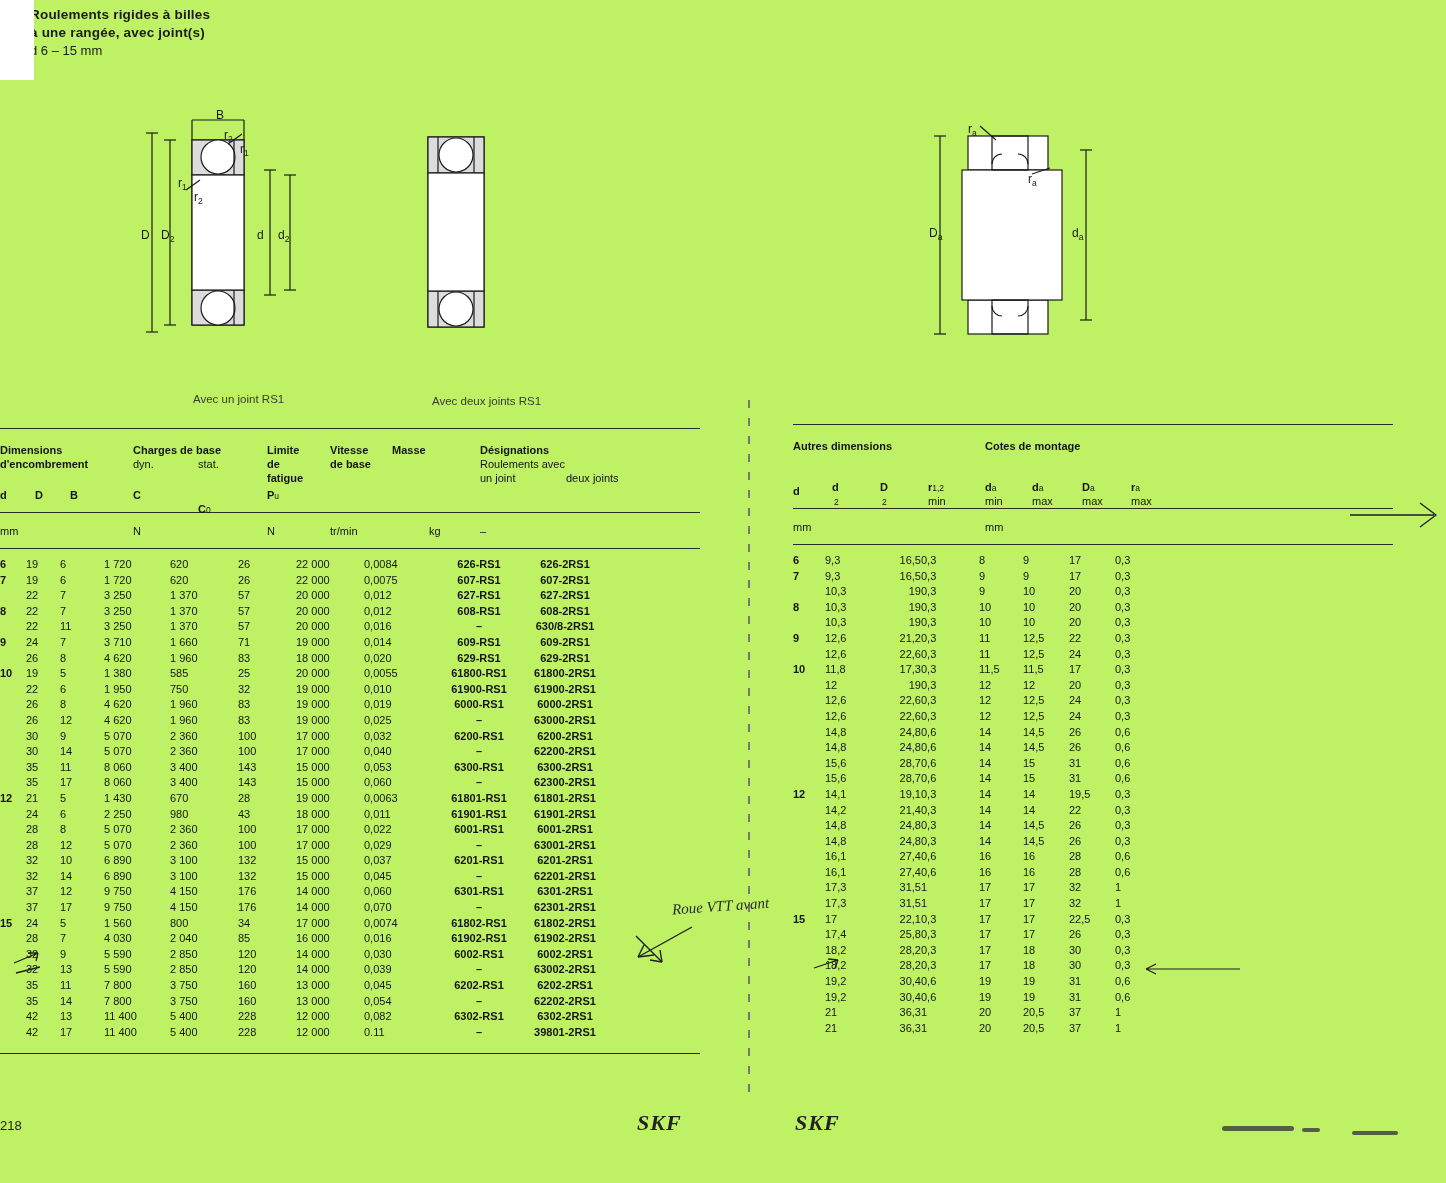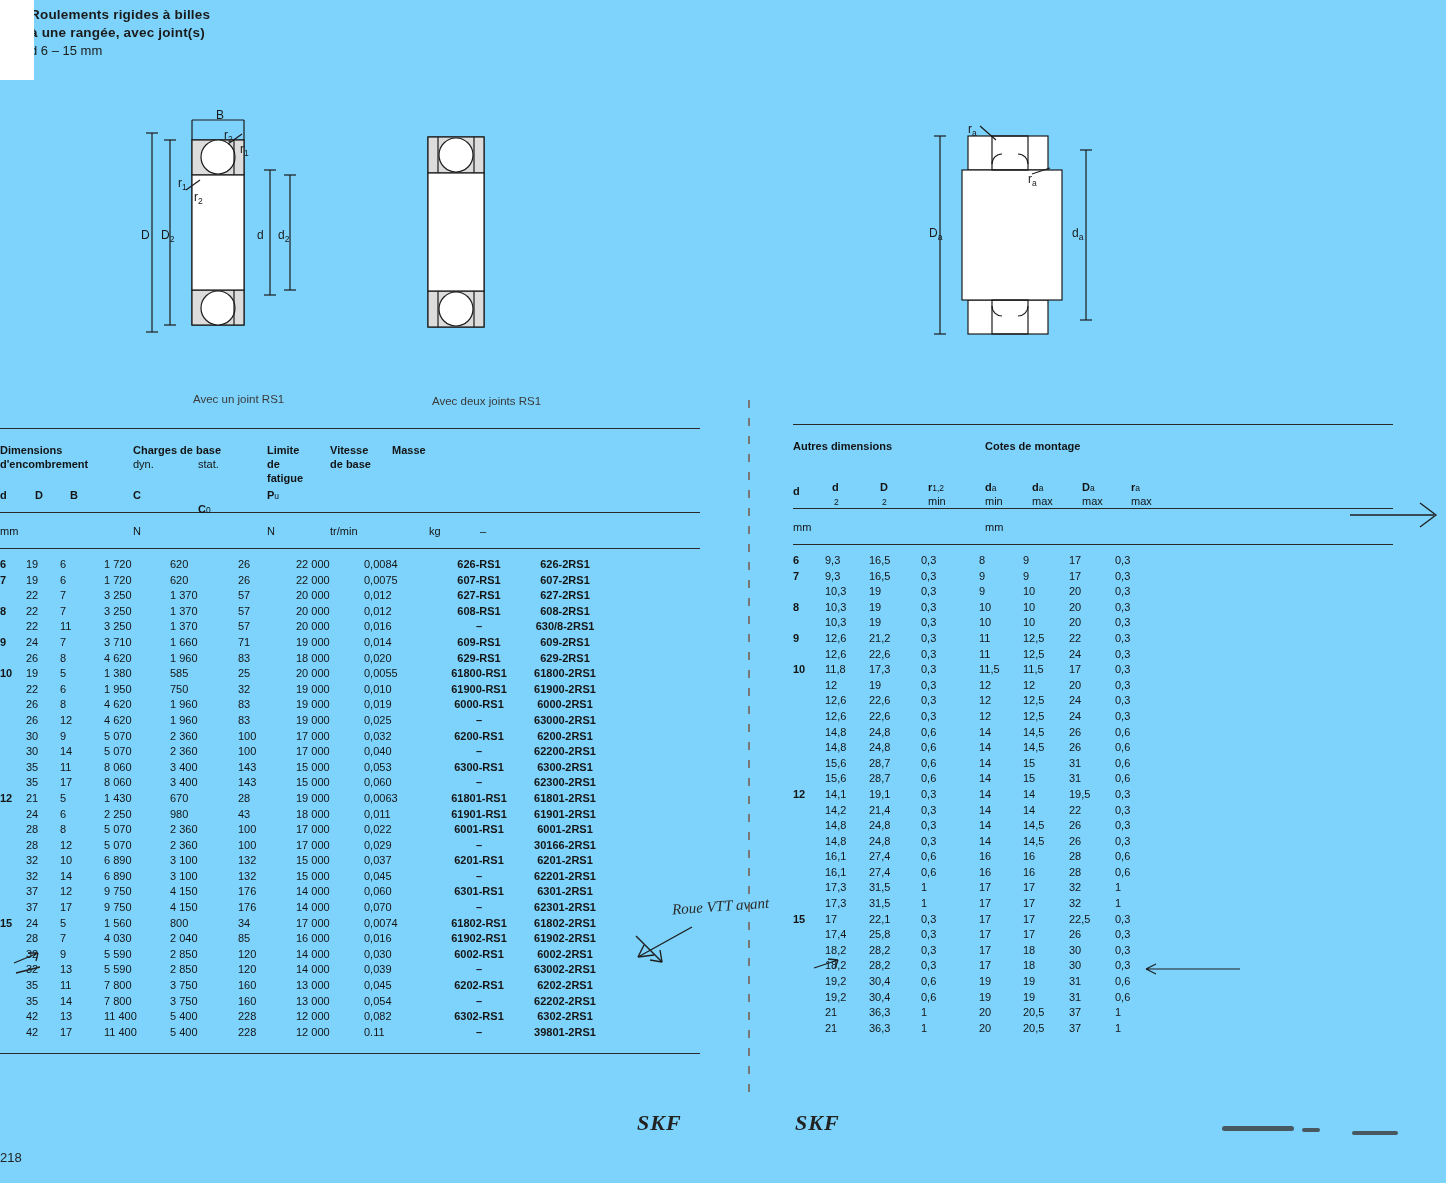--- a/index.html
+++ b/index.html
@@ -11,21 +11,21 @@
     width: 1446px;
     height: 1183px;
     position: relative;
     font-family: "Liberation Sans", sans-serif;
     color: #1a1a1a;
     overflow: hidden;
   }
   .page {
     position: absolute;
     inset: 0;
-    background: #7dd3fc;
+    background: #bef264;
   }
   
   .hdr {
     position: absolute;
     left: 30px;
     top: 6px;
     line-height: 1.35;
   }
   .hdr .l1, .hdr .l2 {
     font-size: 13.5px;
@@ -98,21 +98,21 @@
   .col-C   { width: 66px; text-align: left; }
   .col-C0  { width: 68px; text-align: left; }
   .col-Pu  { width: 58px; text-align: left; }
   .col-n   { width: 68px; text-align: left; }
   .col-m   { width: 72px; text-align: left; }
   .col-des1{ width: 86px; text-align: center; }
   .col-des2{ width: 86px; text-align: center; }
 
   .r-col-d  { width: 32px; text-align: left; }
   .r-col-d2 { width: 44px; text-align: left; }
-  .r-col-D2 { width: 52px; text-align: left; }
+  .r-col-D2 { width: 52px; text-align: right; }
   .r-col-r  { width: 58px; text-align: left; }
   .r-col-da { width: 44px; text-align: left; }
   .r-col-dam{ width: 46px; text-align: left; }
   .r-col-Da { width: 46px; text-align: left; }
   .r-col-ra { width: 40px; text-align: left; }
 
   
   .skf {
     position: absolute;
     font-family: "Liberation Serif", serif;
@@ -120,21 +120,20 @@
     font-style: italic;
     font-size: 22px;
     letter-spacing: 1px;
     color: #222;
   }
   .pageno {
     position: absolute;
     left: 0px; top: 1118px;
     font-size: 13px;
     color: #222;
-    margin-top: 32px;
   }
   
   .vdash {
     position: absolute;
     left: 748px; top: 400px;
     width: 2px; height: 700px;
     background: repeating-linear-gradient(to bottom,#777 0 8px, transparent 8px 18px);
   }
   .arrow-right {
     position: absolute;
@@ -284,20 +283,25 @@
     <b>de</b><br>
     <b>fatigue</b>
   </div>
   <div class="hcell" style="left:330px; top:444px; width:72px;">
     <b>Vitesse</b><br>
     <b>de base</b>
   </div>
   <div class="hcell" style="left:392px; top:444px; width:70px;">
     <b>Masse</b>
   </div>
+  <div class="hcell" style="left:480px; top:444px; width:215px;">
+    <b>Désignations</b><br>
+    <span>Roulements avec</span><br>
+    <span style="display:inline-block;width:86px;">un joint</span><span>deux joints</span>
+  </div>
 
   <div class="hcell" style="left:0px; top:489px;"><b>d</b></div>
   <div class="hcell" style="left:35px; top:489px;"><b>D</b></div>
   <div class="hcell" style="left:70px; top:489px;"><b>B</b></div>
   <div class="hcell" style="left:133px; top:489px;"><b>C</b></div>
   <div class="hcell" style="left:198px; top:503px;"><b>C</b><span class="sub">0</span></div>
   <div class="hcell" style="left:267px; top:489px;"><b>P</b><span class="sub">u</span></div>
 
   <div class="unitrow" style="left:0px; top:525px;">mm</div>
   <div class="unitrow" style="left:133px; top:525px;">N</div>
@@ -528,21 +532,21 @@
           <tr>
             <td class="col-d bold"></td>
             <td class="col-D">28</td>
             <td class="col-B">12</td>
             <td class="col-C">5 070</td>
             <td class="col-C0">2 360</td>
             <td class="col-Pu">100</td>
             <td class="col-n">17 000</td>
             <td class="col-m">0,029</td>
             <td class="col-des1 bold">–</td>
-            <td class="col-des2 bold">30166-2RS1</td>
+            <td class="col-des2 bold">63001-2RS1</td>
           </tr>
           <tr>
             <td class="col-d bold"></td>
             <td class="col-D">32</td>
             <td class="col-B">10</td>
             <td class="col-C">6 890</td>
             <td class="col-C0">3 100</td>
             <td class="col-Pu">132</td>
             <td class="col-n">15 000</td>
             <td class="col-m">0,037</td>

